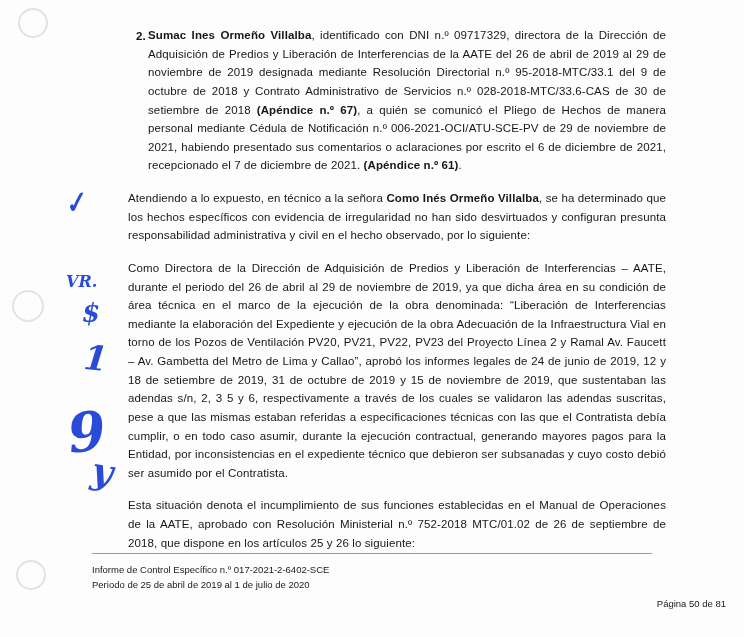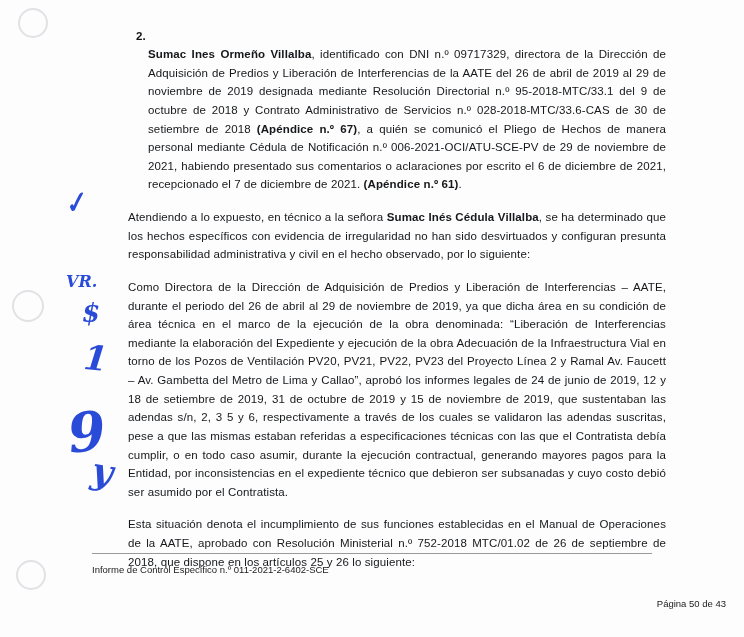--- a/index.html
+++ b/index.html
@@ -67,21 +67,20 @@
   p.para {
     margin: 0 0 14px 0;
     font-size: 11.5px;
     line-height: 1.62;
     text-align: justify;
     color: #15171a;
     letter-spacing: 0.01em;
   }
   p.first {
     text-indent: 0;
-    margin-top: 19px;
   }
   .content > p.para:first-child {
     padding-left: 20px;
   }
   b, .bold { font-weight: bold; }
 
   
   .footer-rule {
     position: absolute;
     left: 92px;
@@ -120,24 +119,25 @@
   <div class="handwriting hw-vr">VR.</div>
   <div class="handwriting hw-dollar">$</div>
   <div class="handwriting hw-one">1</div>
   <div class="handwriting hw-q">9</div>
   <div class="handwriting hw-y">y</div>
 
   <div class="item-number">2.</div>
 
   <div class="content">
     <p class="para first"><span class="bold">Sumac Ines Ormeño Villalba</span><span>, identificado con DNI n.º 09717329, directora de la Dirección de Adquisición de Predios y Liberación de Interferencias de la AATE del 26 de abril de 2019 al 29 de noviembre de 2019 designada mediante Resolución Directorial n.º 95-2018-MTC/33.1 del 9 de octubre de 2018 y Contrato Administrativo de Servicios n.º 028-2018-MTC/33.6-CAS de 30 de setiembre de 2018 </span><span class="bold">(Apéndice n.º 67)</span><span>, a quién se comunicó el Pliego de Hechos de manera personal mediante Cédula de Notificación n.º 006-2021-OCI/ATU-SCE-PV de 29 de noviembre de 2021, habiendo presentado sus comentarios o aclaraciones por escrito el 6 de diciembre de 2021, recepcionado el 7 de diciembre de 2021. </span><span class="bold">(Apéndice n.º 61)</span><span>.</span></p>
-    <p class="para"><span>Atendiendo a lo expuesto, en técnico a la señora </span><span class="bold">Sumac Inés Cédula Villalba</span><span>, se ha determinado que los hechos específicos con evidencia de irregularidad no han sido desvirtuados y configuran presunta responsabilidad administrativa y civil en el hecho observado, por lo siguiente:</span></p>
+    <p class="para"><span>Atendiendo a lo expuesto, en técnico a la señora </span><span class="bold">Como Inés Ormeño Villalba</span><span>, se ha determinado que los hechos específicos con evidencia de irregularidad no han sido desvirtuados y configuran presunta responsabilidad administrativa y civil en el hecho observado, por lo siguiente:</span></p>
     <p class="para"><span>Como Directora de la Dirección de Adquisición de Predios y Liberación de Interferencias – AATE, durante el periodo del </span><span>26 de abril al 29 de noviembre de 2019</span><span>, ya que dicha área en su condición de área técnica en el marco de la ejecución de la obra denominada: “Liberación de Interferencias mediante la elaboración del Expediente y ejecución de la obra Adecuación de la Infraestructura Vial en torno de los Pozos de Ventilación PV20, PV21, PV22, PV23 del Proyecto Línea 2 y Ramal Av. Faucett – Av. Gambetta del Metro de Lima y Callao”, aprobó los informes legales de 24 de junio de 2019, 12  y 18 de setiembre de 2019, 31 de octubre de 2019 y 15 de noviembre de 2019, que sustentaban las adendas s/n, 2, 3 5 y 6, respectivamente a través de los cuales se validaron las adendas suscritas, pese a que las mismas estaban referidas a especificaciones técnicas con las que el Contratista debía cumplir, o en todo caso asumir, durante la ejecución contractual, generando mayores pagos para la Entidad, por inconsistencias en el expediente técnico que debieron ser subsanadas y cuyo costo debió ser asumido por el Contratista.</span></p>
     <p class="para"><span>Esta situación denota el incumplimiento de sus funciones establecidas en el Manual de Operaciones de la AATE, aprobado con Resolución Ministerial n.º 752-2018 MTC/01.02 de 26 de septiembre de 2018, que dispone en los artículos 25 y 26 lo siguiente:</span></p>
   </div>
 
   <div class="footer-rule"></div>
   <div class="footer">
-    <div>Informe de Control Específico n.º 011-2021-2-6402-SCE</div>
+    <div>Informe de Control Específico n.º 017-2021-2-6402-SCE</div>
+    <div>Periodo de 25 de abril de 2019 al 1 de julio de 2020</div>
   </div>
-  <div class="page-number">Página 50 de 43</div>
+  <div class="page-number">Página 50 de 81</div>
 
 </div>
 
 </body></html>

